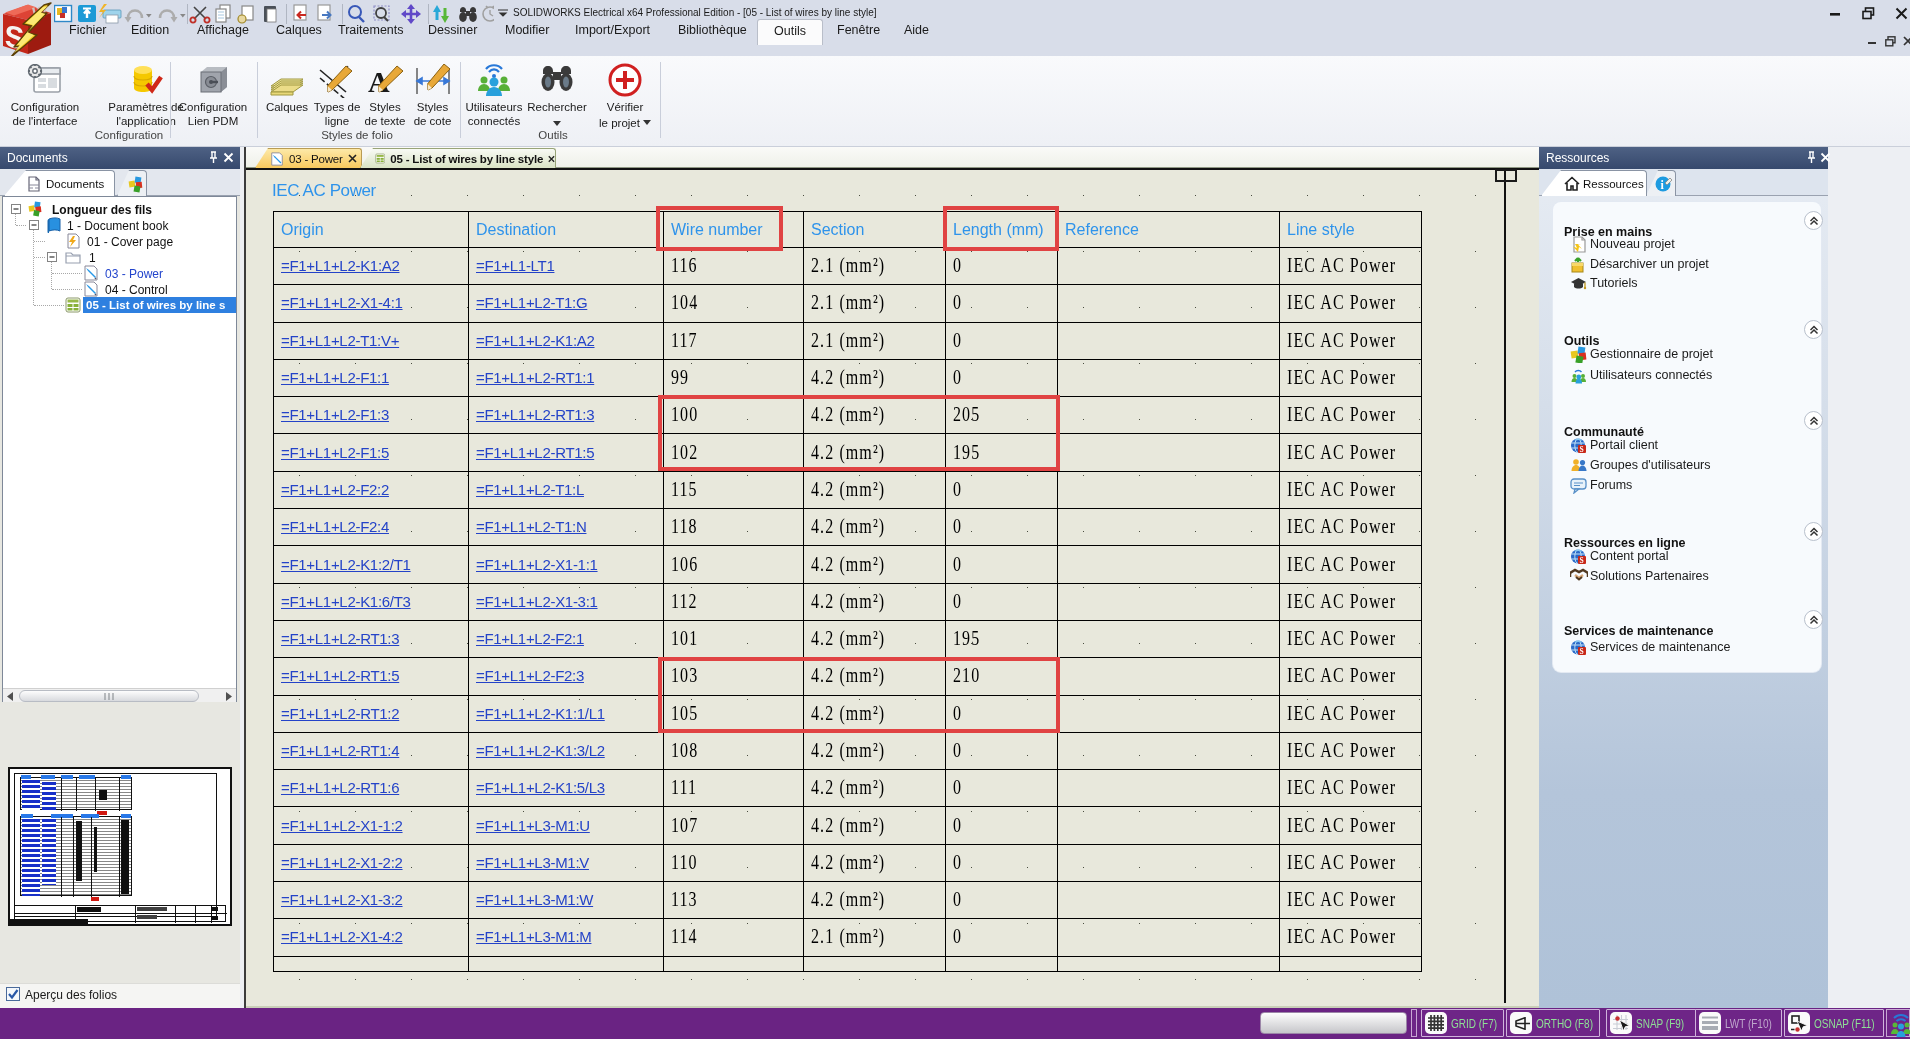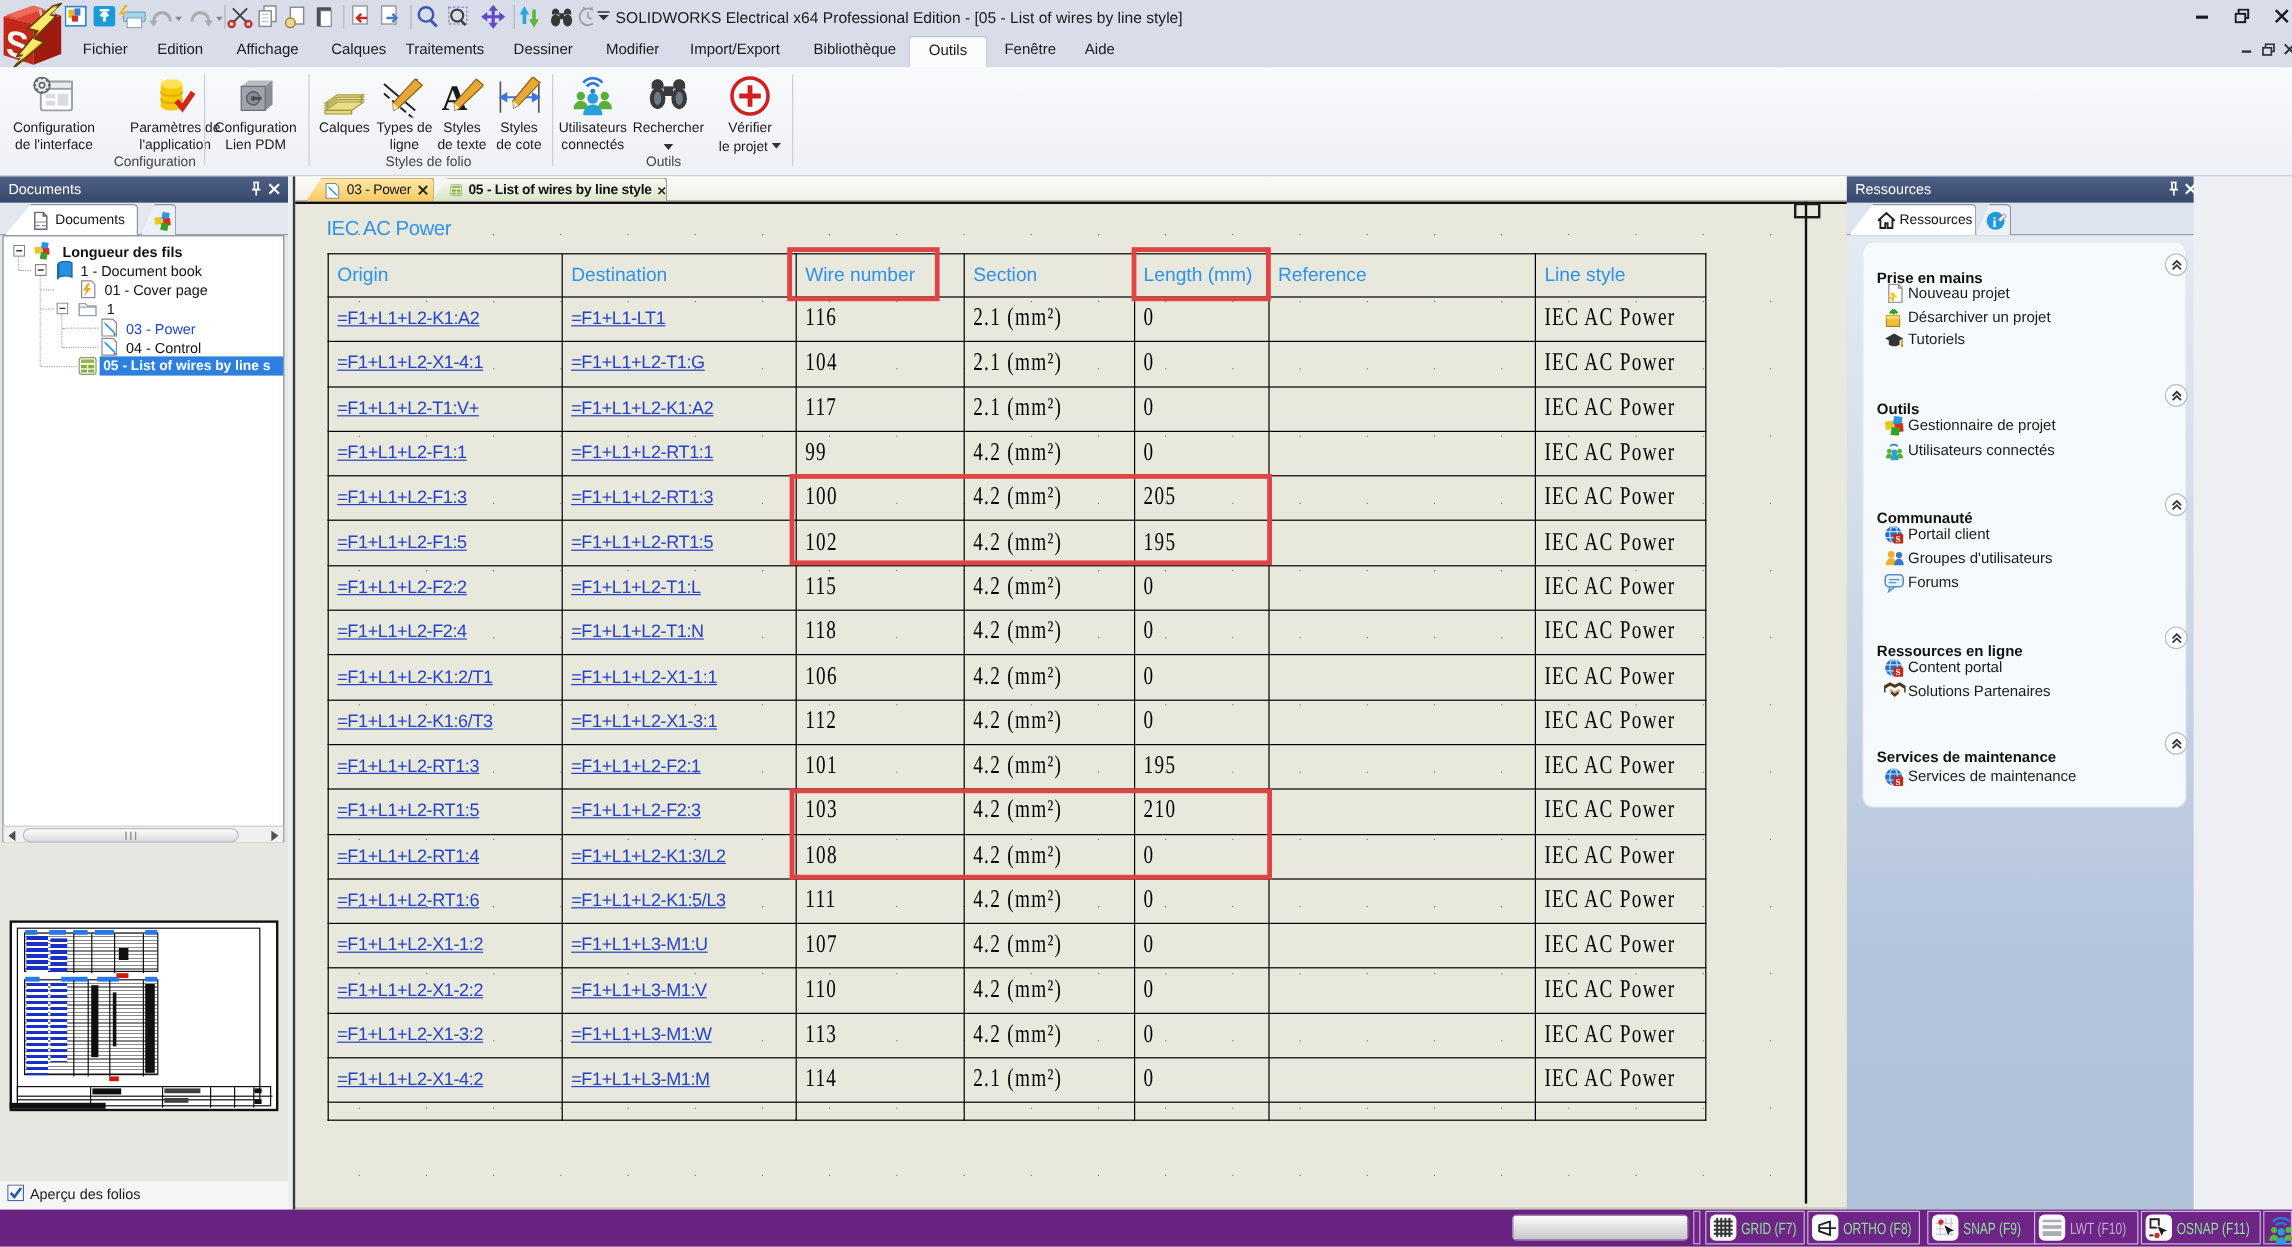--- a/index.html
+++ b/index.html
@@ -4,26 +4,26 @@
 <style>
 * { margin:0; padding:0; box-sizing:border-box; }
 html,body { width:1910px; height:1039px; overflow:hidden; }
 body { font-family:"Liberation Sans", sans-serif; }
 #app { position:relative; width:1910px; height:1039px; background:#D8DDE9; }
 .abs { position:absolute; }
 .treetxt { font-size:12px; color:#111; white-space:nowrap; }
 
 
 #titlebar { position:absolute; left:0; top:0; width:1910px; height:30px; background:#D8DDE9; }
-#title { position:absolute; left:513px; top:7px; font-size:13px; color:#1a1a1a; }
+#title { position:absolute; left:513px; top:7px; font-size:10px; color:#1a1a1a; }
 #winbtns { position:absolute; right:2px; top:7px; display:flex; gap:20px; color:#222; }
 #mdibtns { position:absolute; right:-3px; top:36px; display:flex; gap:7px; color:#333; }
 
 
-#menurow { position:absolute; left:0; top:30px; width:1910px; height:26px; }
+#menurow { position:absolute; left:0; top:19px; width:1910px; height:26px; }
 .menuitem { position:absolute; top:4px; font-size:12.5px; color:#1a1a1a; }
 #menu-outils { position:absolute; left:757px; top:0px; width:66px; height:26px; background:#FBFBFC; border:1px solid #B9BEC9; border-bottom:none; border-radius:3px 3px 0 0; text-align:center; font-size:12.5px; color:#1a1a1a; padding-top:4px; }
 
 
 #ribbon { position:absolute; left:0; top:56px; width:1910px; height:91px; background:linear-gradient(#F9FAFC, #EEF0F5); border-bottom:1px solid #CACFDA; }
 .ritem { position:absolute; top:4px; text-align:center; }
 .ricon { height:38px; display:flex; align-items:flex-end; justify-content:center; }
 .rlabel { font-size:11.5px; color:#1a1a1a; line-height:13.5px; margin-top:3px; }
 .rsep { position:absolute; top:6px; width:1px; height:76px; background:#C9CEDA; }
 .rgroup { position:absolute; top:73px; font-size:11.5px; color:#444; text-align:center; }
@@ -667,20 +667,29 @@
 <tr>
                   <td><span class="lnk">=F1+L1+L2-RT1:5</span></td>
                   <td><span class="lnk">=F1+L1+L2-F2:3</span></td>
                   <td><span class="ser">103</span></td>
                   <td><span class="ser">4.2 (mm²)</span></td>
                   <td><span class="ser">210</span></td>
                   <td></td>
                   <td><span class="ser">IEC AC Power</span></td>
                 </tr>
 <tr>
+                  <td><span class="lnk">=F1+L1+L2-RT1:2</span></td>
+                  <td><span class="lnk">=F1+L1+L2-K1:1/L1</span></td>
+                  <td><span class="ser">105</span></td>
+                  <td><span class="ser">4.2 (mm²)</span></td>
+                  <td><span class="ser">0</span></td>
+                  <td></td>
+                  <td><span class="ser">IEC AC Power</span></td>
+                </tr>
+<tr>
                   <td><span class="lnk">=F1+L1+L2-RT1:4</span></td>
                   <td><span class="lnk">=F1+L1+L2-K1:3/L2</span></td>
                   <td><span class="ser">108</span></td>
                   <td><span class="ser">4.2 (mm²)</span></td>
                   <td><span class="ser">0</span></td>
                   <td></td>
                   <td><span class="ser">IEC AC Power</span></td>
                 </tr>
 <tr>
                   <td><span class="lnk">=F1+L1+L2-RT1:6</span></td>

